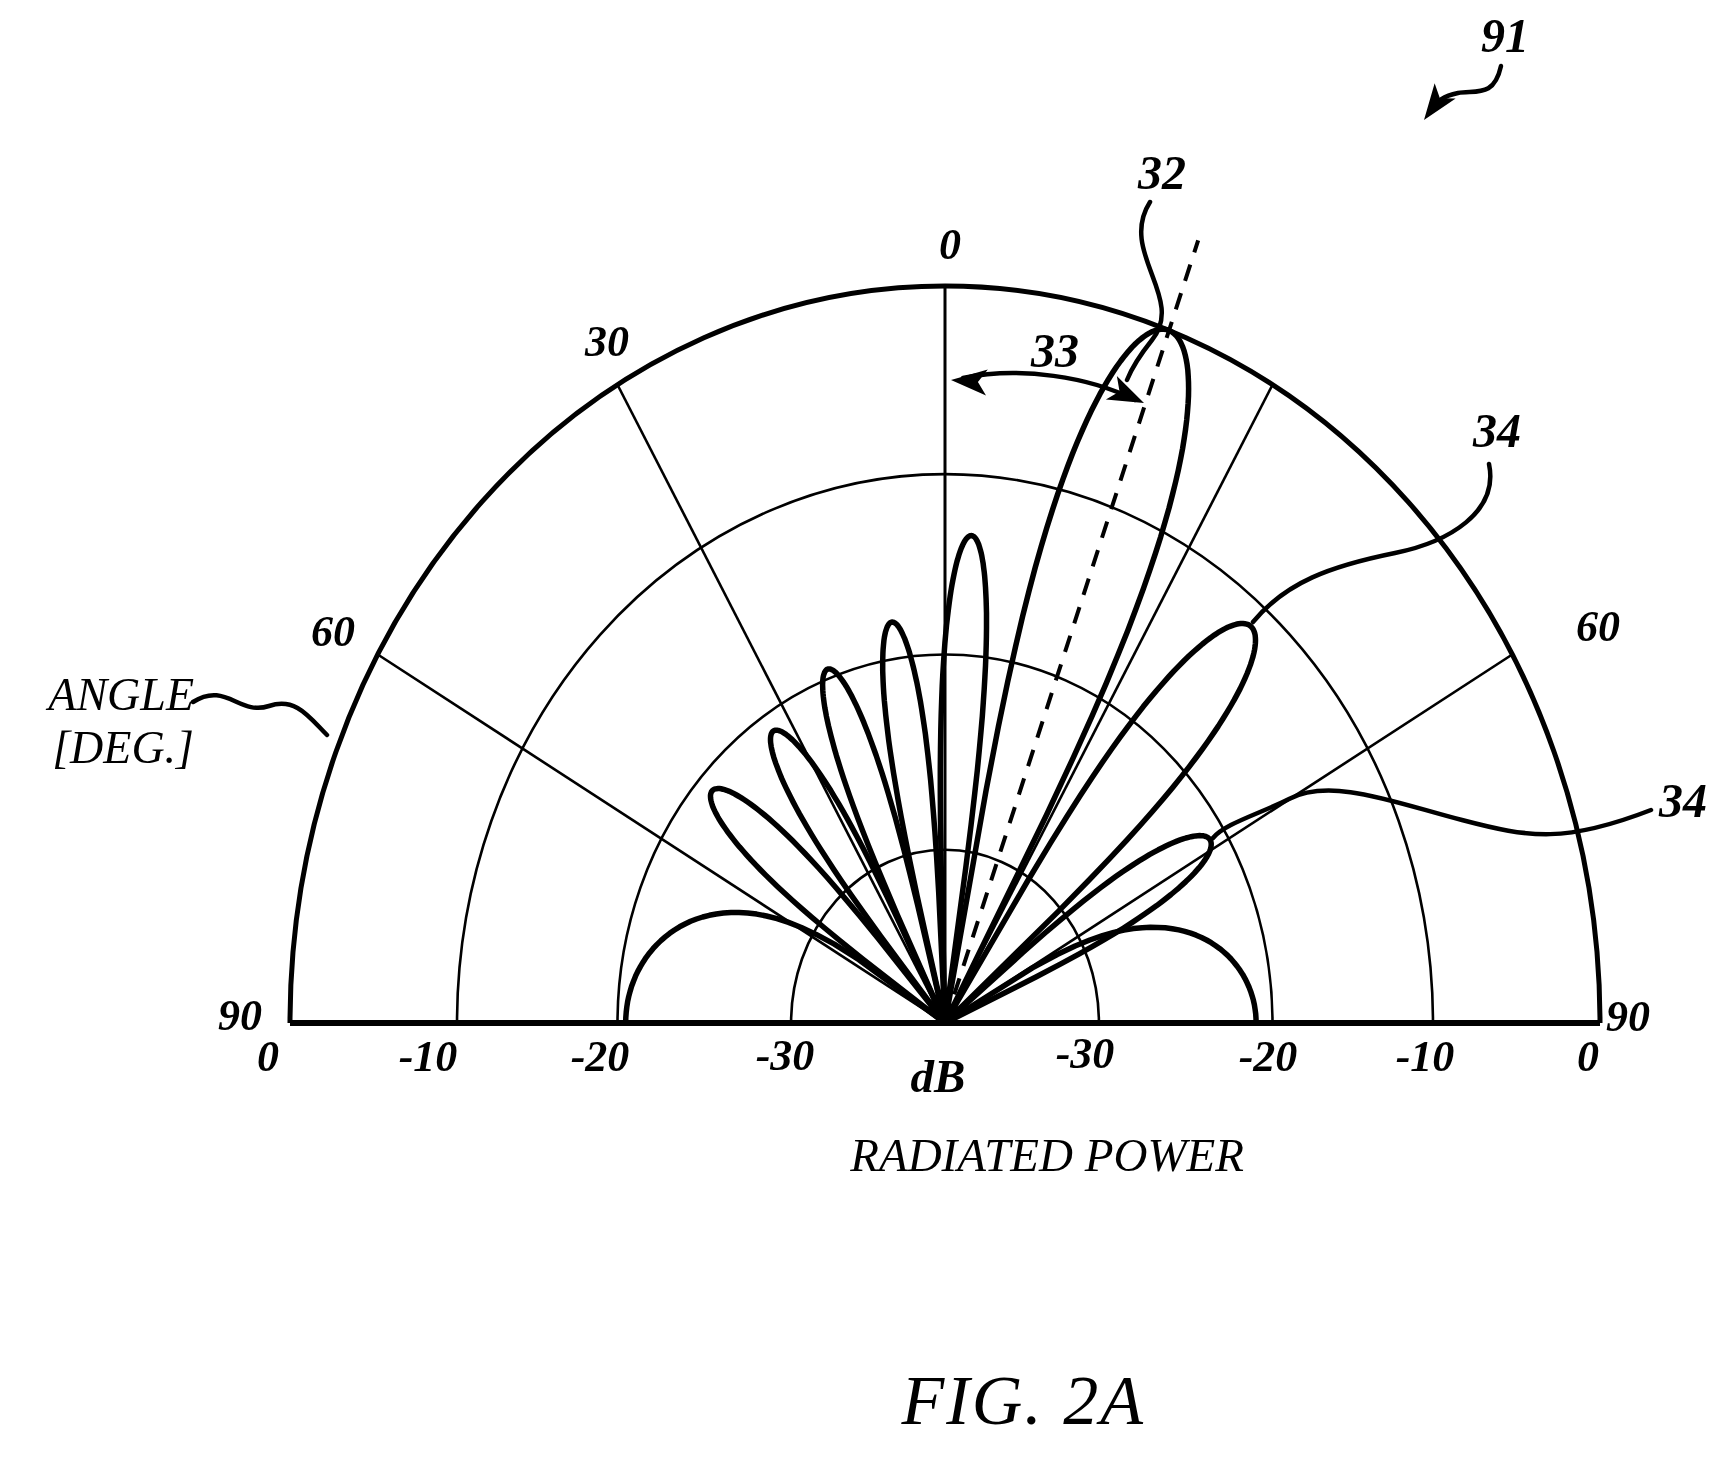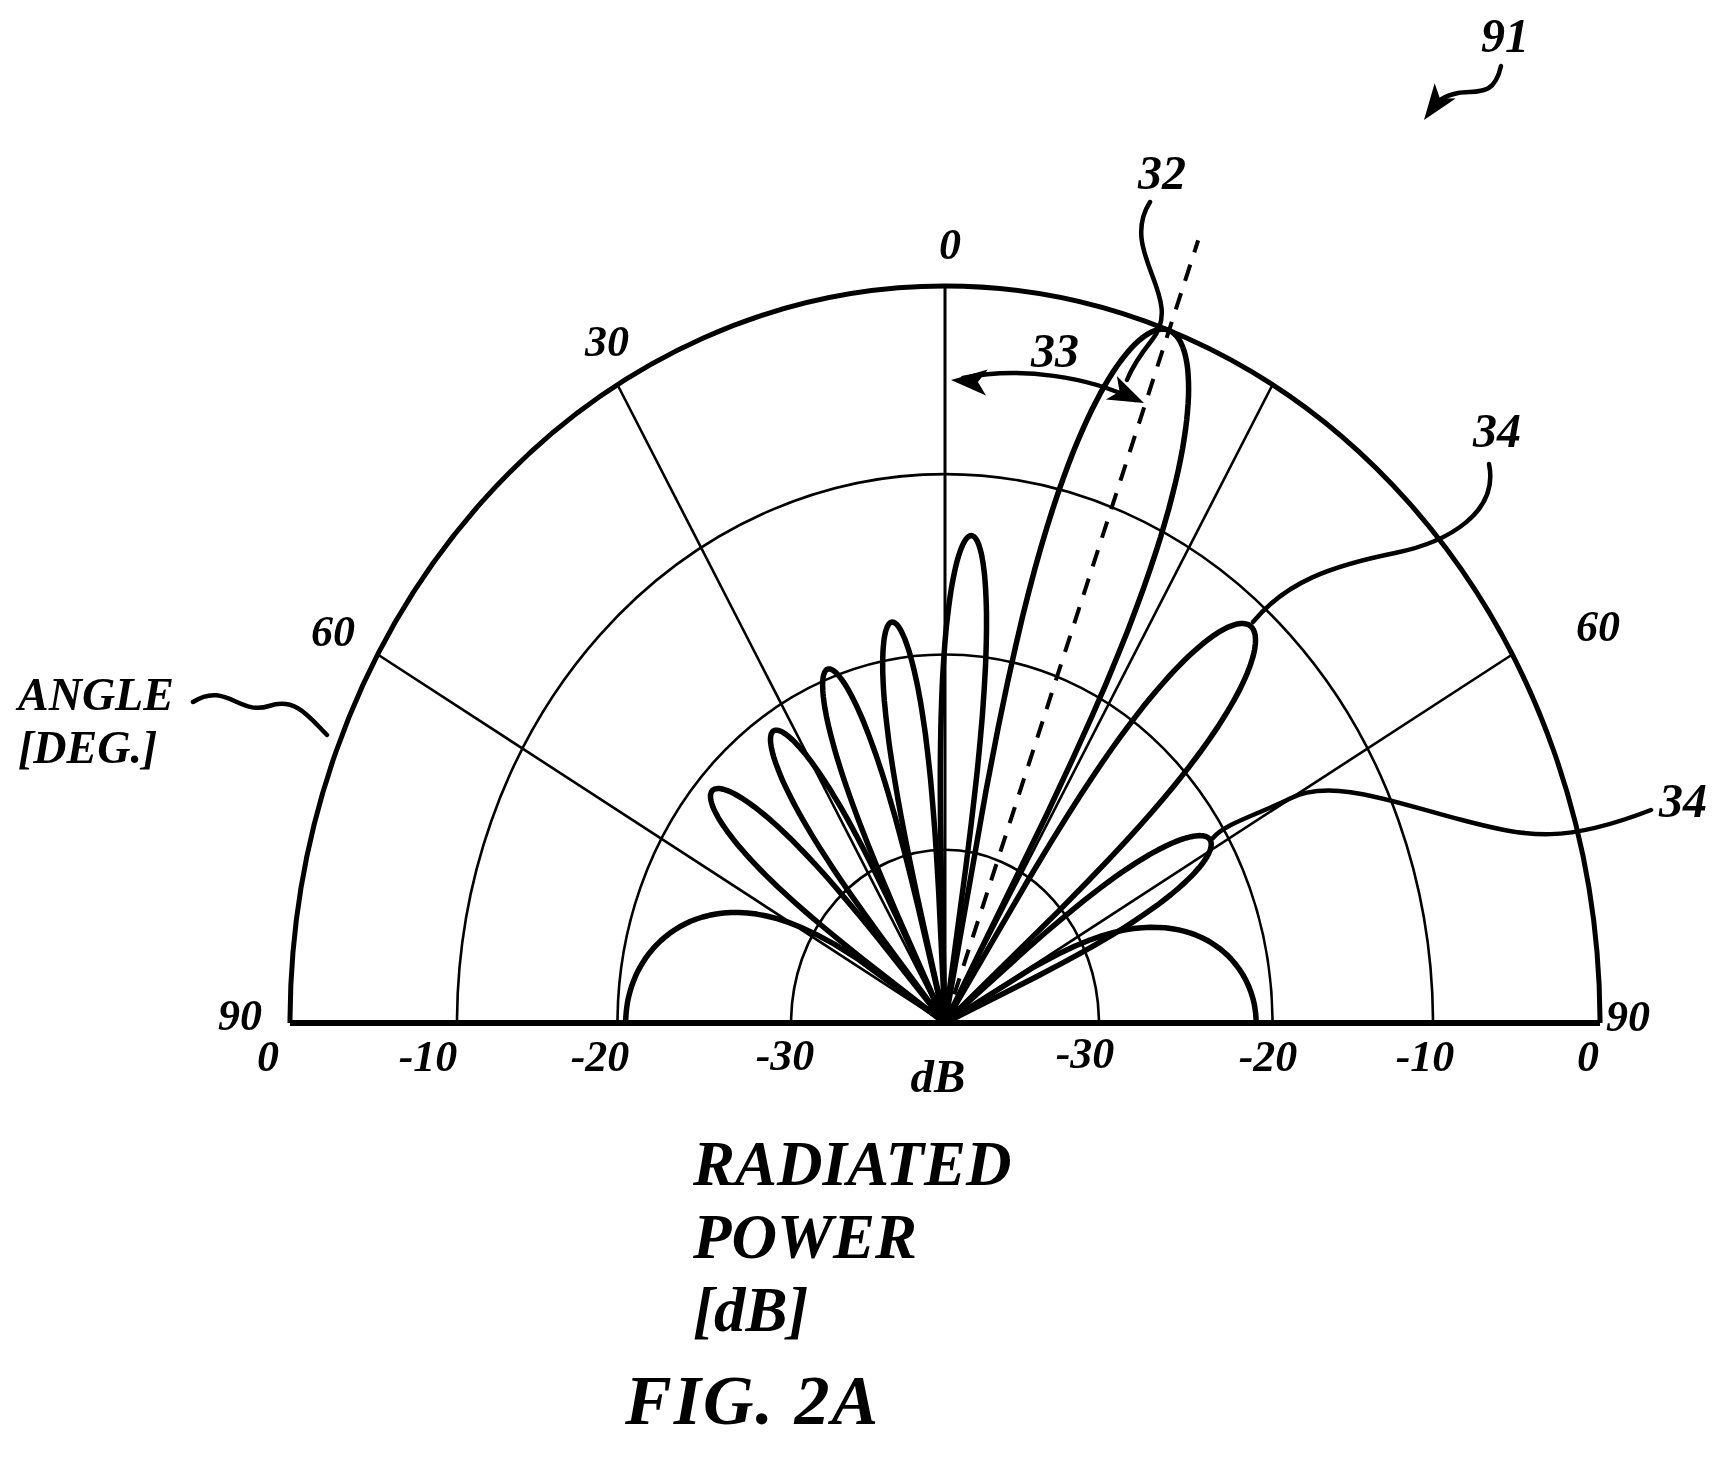--- a/index.html
+++ b/index.html
@@ -3,23 +3,23 @@
 <meta charset="utf-8">
 <style>
   html,body{margin:0;padding:0;background:#ffffff;}
   .page{position:relative;width:1726px;height:1480px;background:#fff;overflow:hidden;
         font-family:"Liberation Serif", serif;color:#000;border-radius:19px;}
   svg{position:absolute;left:0;top:0;}
   svg text{font-family:"Liberation Serif", serif;font-style:italic;font-weight:700;fill:#000;}
   svg text.tick{font-size:44px;}
   svg text.ref{font-size:48px;}
   svg text.dbcenter{font-size:47px;}
-  .overlay{position:absolute;text-align:left;font-style:italic;font-weight:700;line-height:1.16;}
+  .overlay{position:absolute;text-align:right;font-style:italic;font-weight:400;line-height:1.16;}
   .angle-axis{left:18px;top:668px;width:176px;font-size:46px;}
-  .power-axis{left:693px;top:1128px;width:520px;font-size:63px;}
+  .power-axis{left:724px;top:1128px;width:520px;font-size:47px;}
   .caption{left:625px;top:1360px;width:520px;font-size:70px;letter-spacing:2px;}
 </style>
 </head>
 <body>
 
 <div class="page">
 
   <svg id="plot" width="1726" height="1480" viewBox="0 0 1726 1480">
       <defs>
         <clipPath id="upper">
@@ -78,18 +78,17 @@
       <text x="938" y="1092" text-anchor="middle" class="dbcenter">dB</text>
     </svg>
 
   <div class="overlay angle-axis">
     <div>ANGLE</div>
     <div>[DEG.]</div>
   </div>
 
   <div class="overlay power-axis">
     <div>RADIATED POWER</div>
-    <div>[dB]</div>
   </div>
 
   <div class="overlay caption">FIG. 2A</div>
 
 </div>
 
 </body></html>

